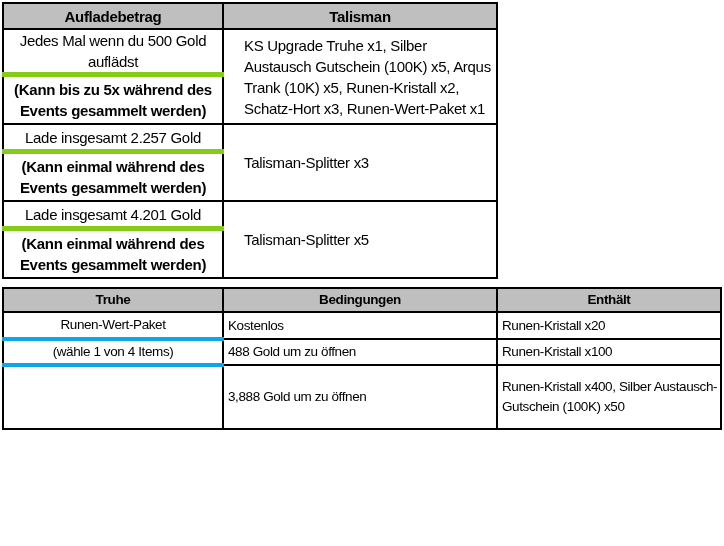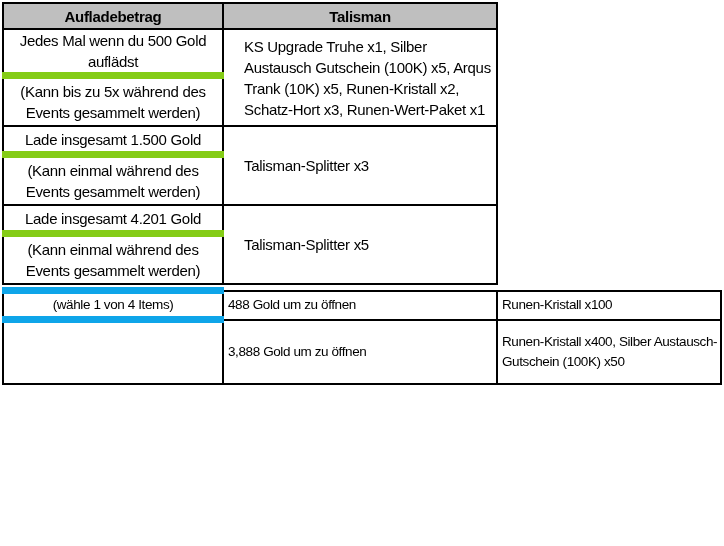--- a/index.html
+++ b/index.html
@@ -39,22 +39,22 @@
     width: 494px;
     font-size: 15px;
     letter-spacing: -0.3px;
     line-height: 21px;
   }
   #recharge-table th { height: 24px; font-size: 15px; }
   #recharge-table td.amount {
     text-align: center;
     padding: 0 2px;
   }
-  #recharge-table td.amount-main { border-bottom: 7px solid #84cc16; }
-  #recharge-table td.amount-note { border-top: 3px solid #0c4a6e; }
+  #recharge-table td.amount-main { border-bottom: 5px solid #84cc16; }
+  #recharge-table td.amount-note { border-top: 3px solid #0c4a6e; font-weight: bold; }
   #recharge-table td.reward {
     text-align: left;
     padding: 1px 3px 1px 20px;
   }
   .h-main-1 { height: 42px; }
   .h-note-1 { height: 46px; }
   .h-main-2 { height: 24px; }
   .h-note-2 { height: 46px; }
 
   
@@ -74,21 +74,21 @@
   #chest-table td.cond, #chest-table td.contains {
     text-align: left;
     padding: 1px 2px 1px 4px;
   }
   #chest-table tr.r1 td { height: 56px; }
   #chest-table tr.r2 td { height: 23px; }
   #chest-table tr.r3 td { height: 22px; }
   #chest-table tr.r4 td { height: 55px; }
   #chest-table tr.r5 td { height: 60px; }
   #chest-table td.soft-b { border-bottom: 1px solid #d9d9d9; }
-  #chest-table td.soft-t { border-top: 7px solid #0ea5e9; }
+  #chest-table td.soft-t { border-top: 4px solid #0ea5e9; }
 </style>
 </head>
 <body>
 
 <table class="tbl" id="recharge-table">
   <colgroup>
     <col style="width:220px">
     <col style="width:274px">
   </colgroup>
   <tbody>
@@ -99,21 +99,21 @@
 
   <tr>
     <td class="amount amount-main h-main-1">Jedes Mal wenn du 500 Gold auflädst</td>
     <td class="reward" rowspan="2">KS Upgrade Truhe x1, Silber Austausch Gutschein (100K) x5, Arqus Trank (10K) x5, Runen-Kristall x2,  Schatz-Hort x3, Runen-Wert-Paket x1</td>
   </tr>
   <tr>
     <td class="amount amount-note h-note-1">(Kann bis zu 5x während des Events gesammelt werden)</td>
   </tr>
 
   <tr>
-    <td class="amount amount-main h-main-2">Lade insgesamt 1.500 Gold</td>
+    <td class="amount amount-main h-main-2">Lade insgesamt 2.257 Gold</td>
     <td class="reward" rowspan="2">Talisman-Splitter x3</td>
   </tr>
   <tr>
     <td class="amount amount-note h-note-2">(Kann einmal während des Events gesammelt werden)</td>
   </tr>
 
   <tr>
     <td class="amount amount-main h-main-2">Lade insgesamt 4.201 Gold</td>
     <td class="reward" rowspan="2">Talisman-Splitter x5</td>
   </tr>
@@ -123,22 +123,32 @@
 </tbody>
   </table>
 
 <table class="tbl" id="chest-table">
   <colgroup>
     <col style="width:220px">
     <col style="width:274px">
     <col style="width:224px">
   </colgroup>
   <tbody>
+      <tr>
+    <th>Truhe</th>
+    <th>Bedingungen</th>
+    <th>Enthält</th>
+  </tr>
 
 
+  <tr class="r2">
+    <td class="chest soft-b">Runen-Wert-Paket</td>
+    <td class="cond">Kostenlos</td>
+    <td class="contains">Runen-Kristall x20</td>
+  </tr>
 
   <tr class="r3">
     <td class="chest soft-t soft-b">(wähle 1 von 4 Items)</td>
     <td class="cond">488 Gold um zu öffnen</td>
     <td class="contains">Runen-Kristall x100</td>
   </tr>
 
 
   <tr class="r5">
     <td class="chest soft-t"></td>

